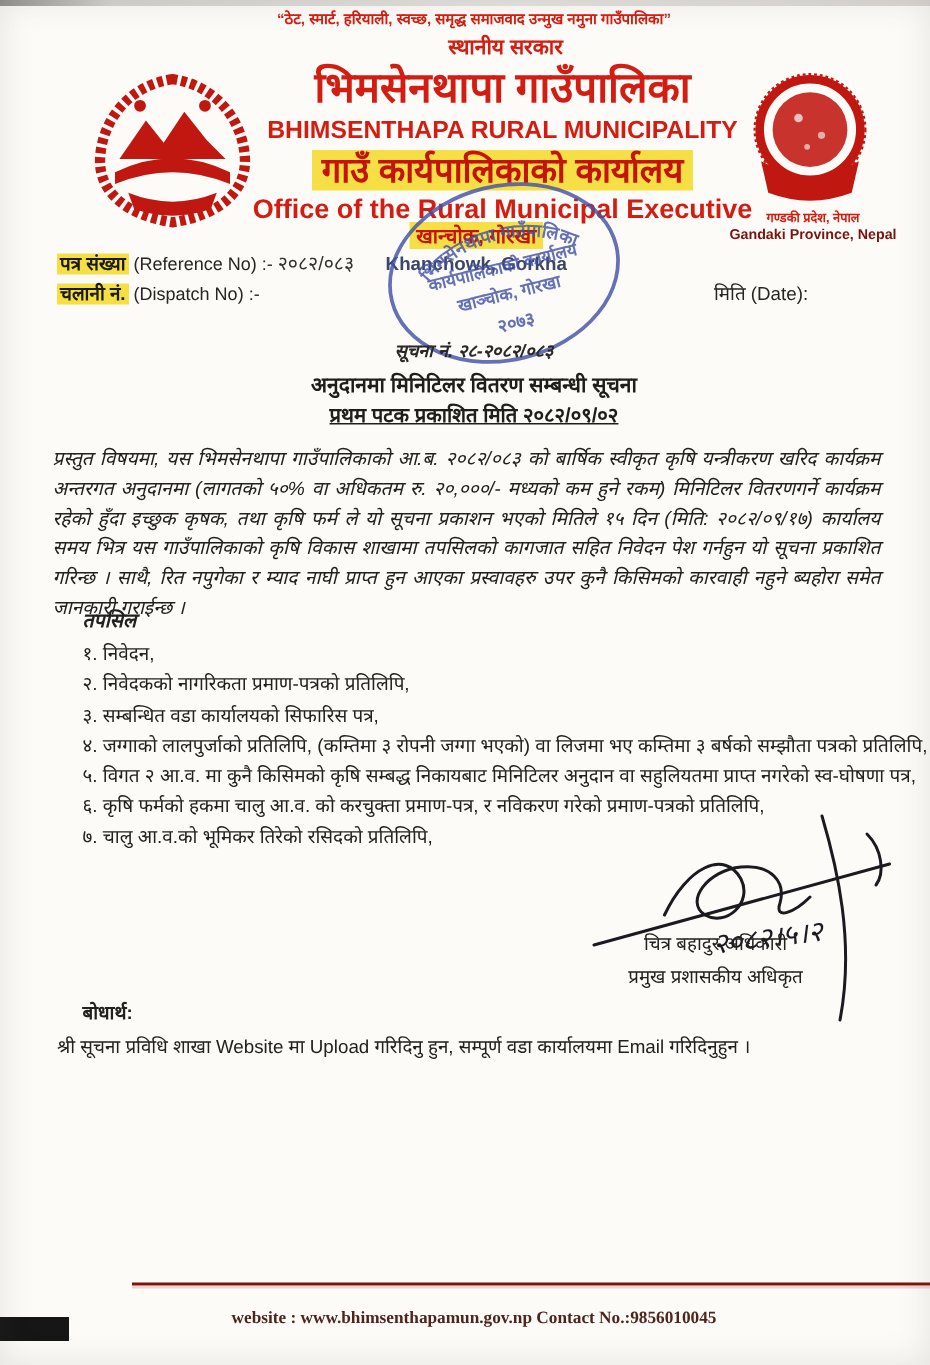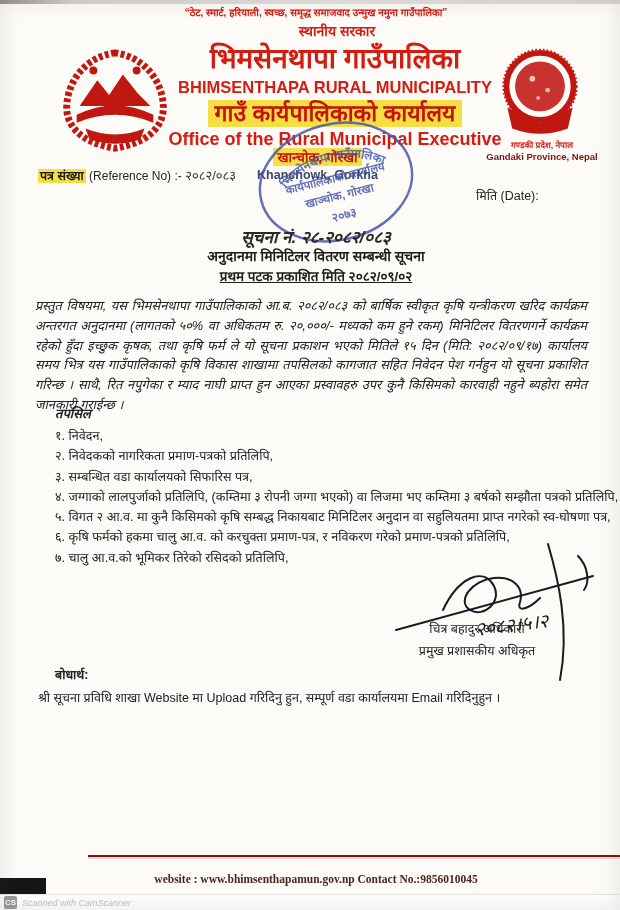--- a/index.html
+++ b/index.html
@@ -46,21 +46,21 @@
   .meta-row{left:38px;font-size:12px;color:#262522;}
   .meta-row .lbl-np{font-weight:bold;background:var(--highlight-yellow);padding:0 2px;font-size:12.5px;color:#1c1b18;}
   .meta-row .val{font-size:13px;color:#34322e;}
   .ref-row{top:166px;}
   .dispatch-row{top:187px;}
   .date-label{top:187px;left:476px;font-size:12.5px;color:#262522;text-align:right;}
 
   .stamp{left:252px;top:116px;opacity:.82;transform:rotate(-14deg);}
   .stamp text{font-weight:bold;}
 
-  .notice-number{top:225px;left:0;width:100%;font-size:17px;font-weight:bold;font-style:italic;color:#2a2926;}
+  .notice-number{top:225px;left:0;width:100%;font-size:12px;font-weight:bold;font-style:italic;color:#2a2926;}
   .notice-subject{top:246px;left:0;width:100%;font-size:14px;font-weight:bold;color:#1f1e1b;}
   .notice-published{top:267px;left:0;width:100%;font-size:13.5px;font-weight:bold;color:#1f1e1b;text-decoration:underline;}
 
   .body-text{top:296px;left:35px;width:552px;font-size:12.8px;line-height:19.8px;
     text-align:justify;color:var(--text);font-style:italic;}
 
   .tapasil-heading{top:404px;left:55px;font-size:13px;font-weight:bold;color:var(--text);font-style:italic;}
   .tapasil-list{top:426px;left:55px;width:565px;}
   .tapasil-item{font-size:12.6px;line-height:20.3px;color:var(--text);white-space:nowrap;overflow:hidden;}
 
@@ -128,20 +128,24 @@
   <div class="abs address">
     <div><span class="address-np np">खान्चोक, गोरखा</span></div>
     <div class="address-en">Khanchowk, Gorkha</div>
   </div>
 
   <div class="abs meta-row ref-row">
     <span class="lbl-np np">पत्र संख्या</span>
     <span>(Reference No) :-</span>
     <span class="val np">२०८२/०८३</span>
   </div>
+  <div class="abs meta-row dispatch-row">
+    <span class="lbl-np np">चलानी नं.</span>
+    <span>(Dispatch No) :-</span>
+  </div>
   <div class="abs date-label">मिति (Date):</div>
 
   <svg class="abs stamp" width="168" height="132" viewBox="0 0 168 132">
     <ellipse cx="84" cy="66" rx="77" ry="58" fill="none" stroke="var(--stamp-blue)" stroke-width="2.5"></ellipse>
     <path id="stampArc" d="M 20,80 A 66,48 0 0 1 148,80" fill="none"></path>
     <text font-size="12" fill="var(--stamp-blue)">
       <textPath href="#stampArc" startOffset="50%" text-anchor="middle">भिमसेनथापा गाउँपालिका</textPath>
     </text>
     <text x="84" y="66" text-anchor="middle" font-size="11.5" fill="var(--stamp-blue)">कार्यपालिकाको कार्यालय</text>
     <text x="84" y="84" text-anchor="middle" font-size="11.5" fill="var(--stamp-blue)">खाञ्चोक, गोरखा</text>
@@ -177,17 +181,13 @@
   <div class="abs sig-title np">प्रमुख प्रशासकीय अधिकृत</div>
   <div class="abs sig-name np">चित्र बहादुर अधिकारी</div>
 
   <div class="abs cc-heading np">बोधार्थ:</div>
   <div class="abs cc-line np">श्री सूचना प्रविधि शाखा Website मा Upload गरिदिनु हुन, सम्पूर्ण वडा कार्यालयमा Email गरिदिनुहुन ।</div>
 
   <div class="abs footer-line"></div>
   <div class="abs footer-website center">website : www.bhimsenthapamun.gov.np Contact No.:9856010045</div>
 
   <div class="abs scan-corner"></div>
-  <div class="abs cam-strip">
-    <span class="cs-badge">CS</span>
-    <span class="cam-text">Scanned with CamScanner</span>
-  </div>
 </div>
 
 </body></html>

